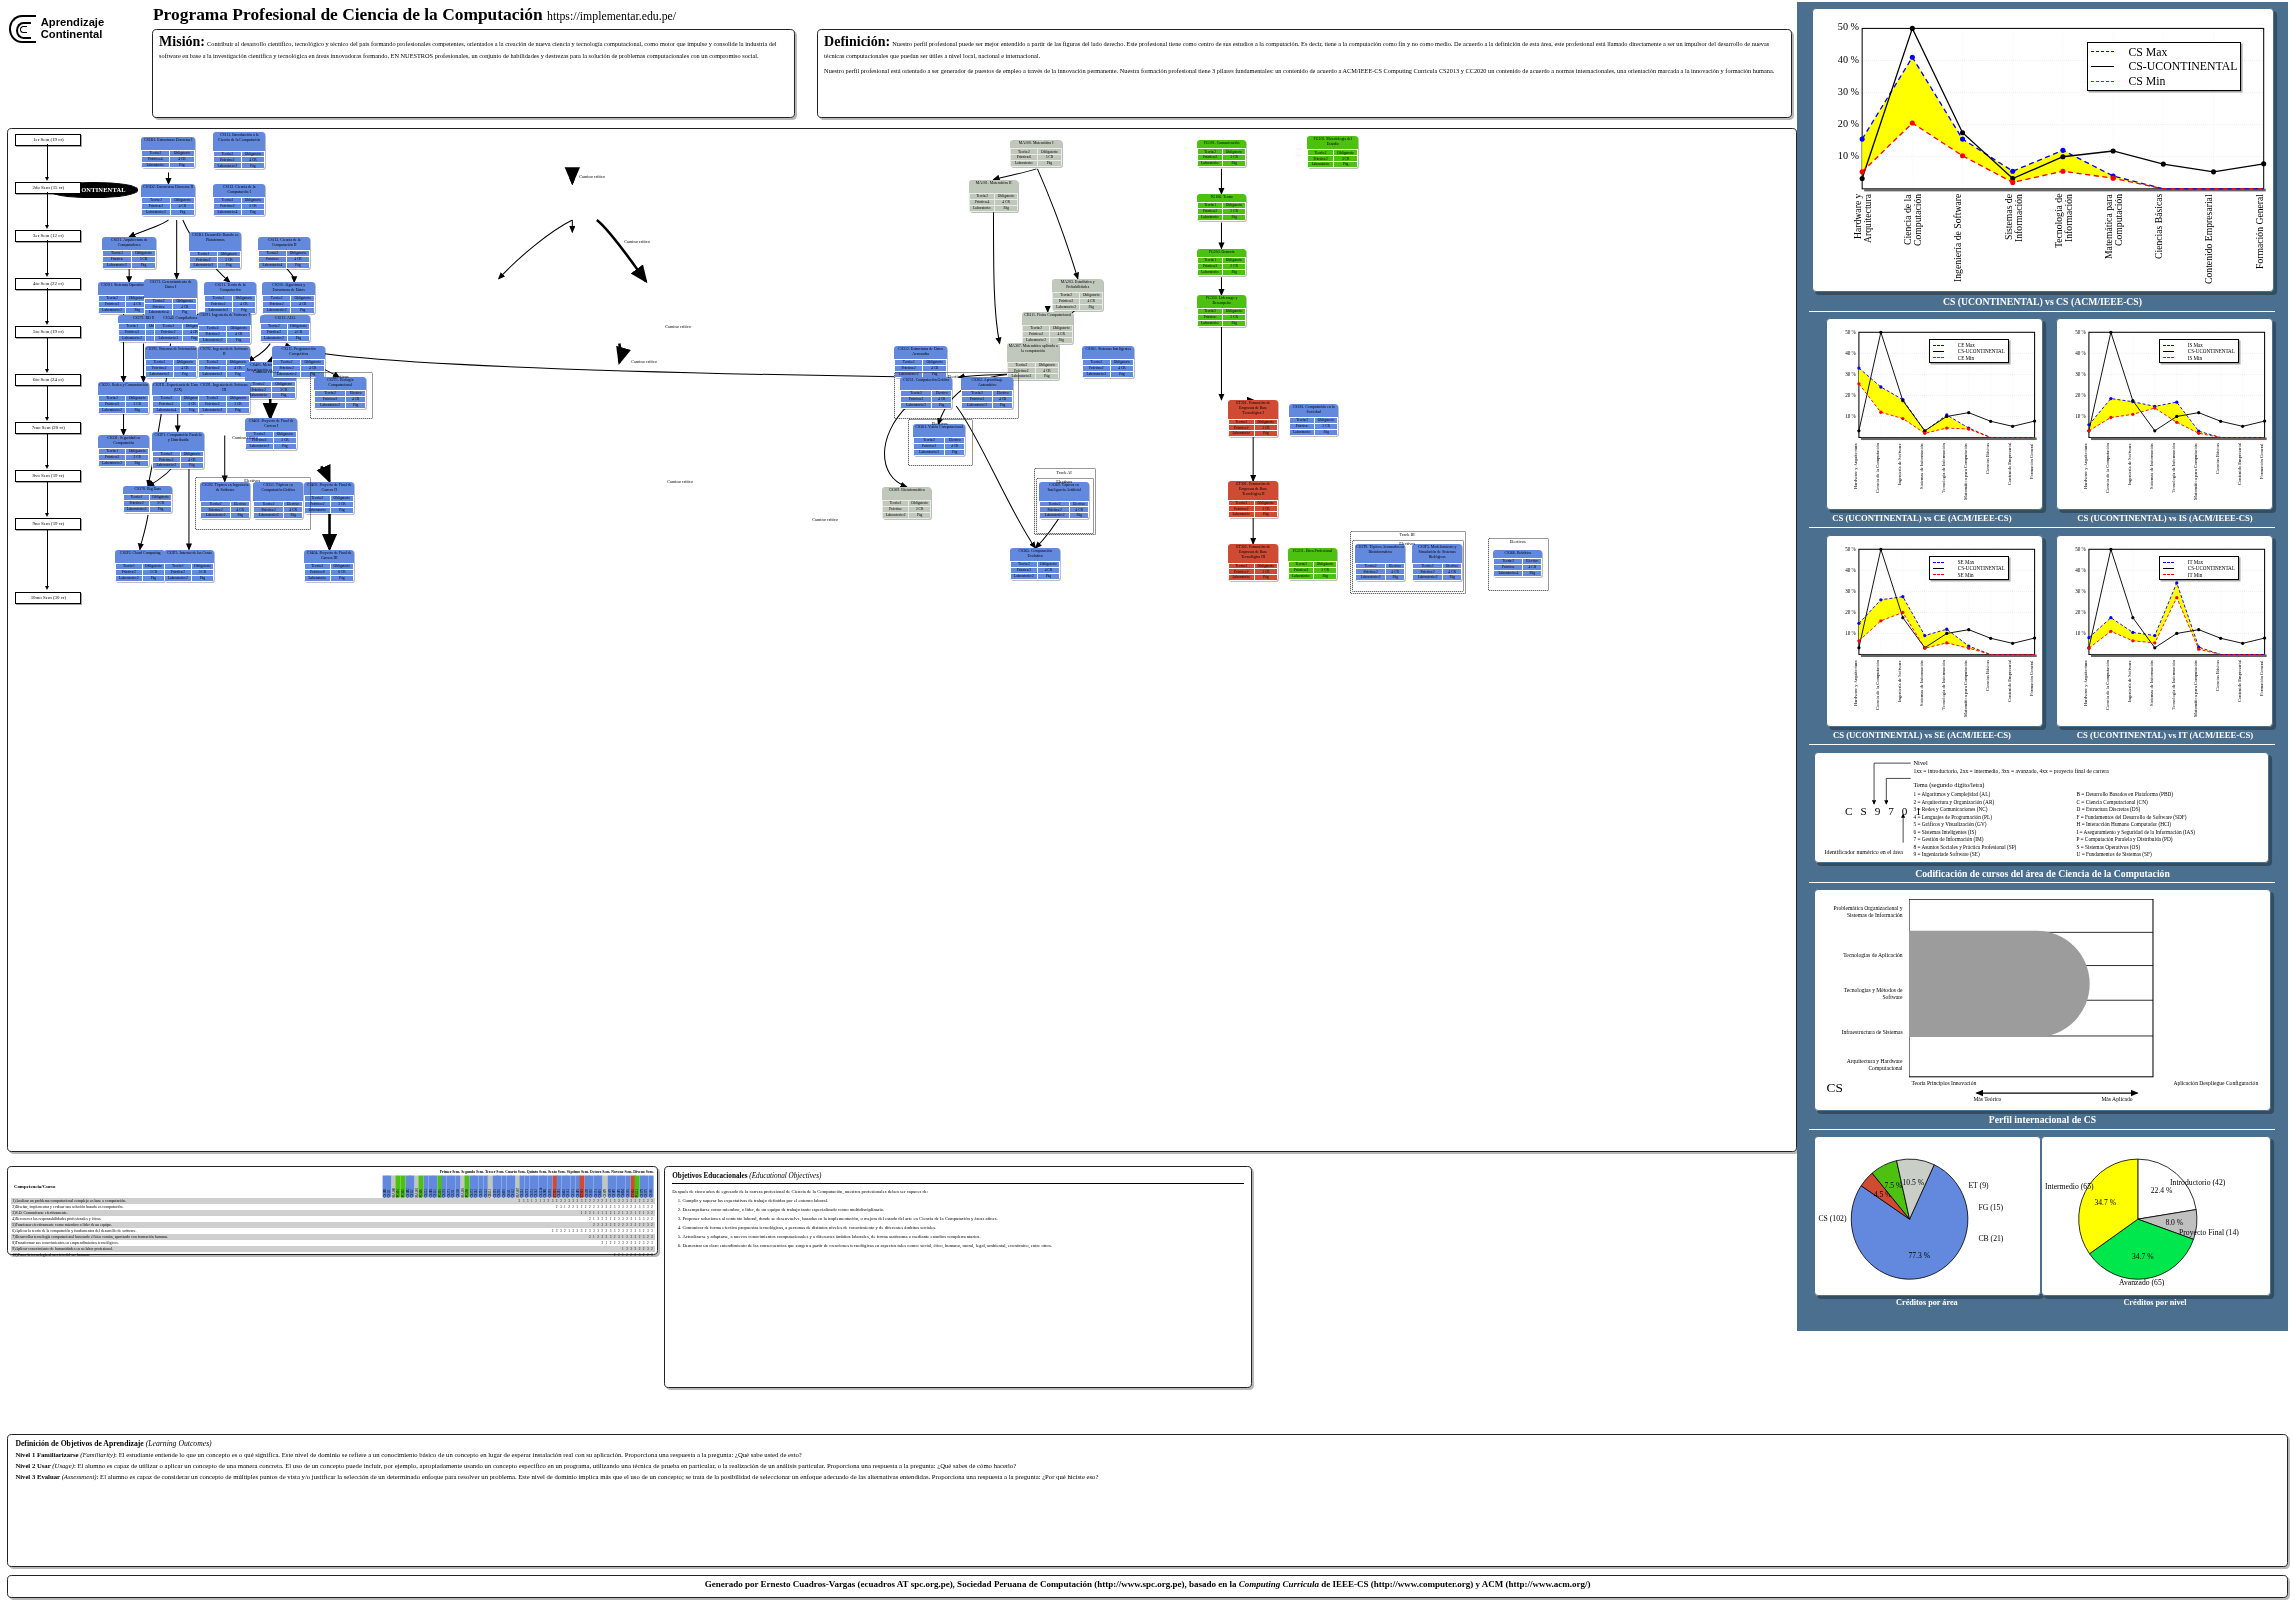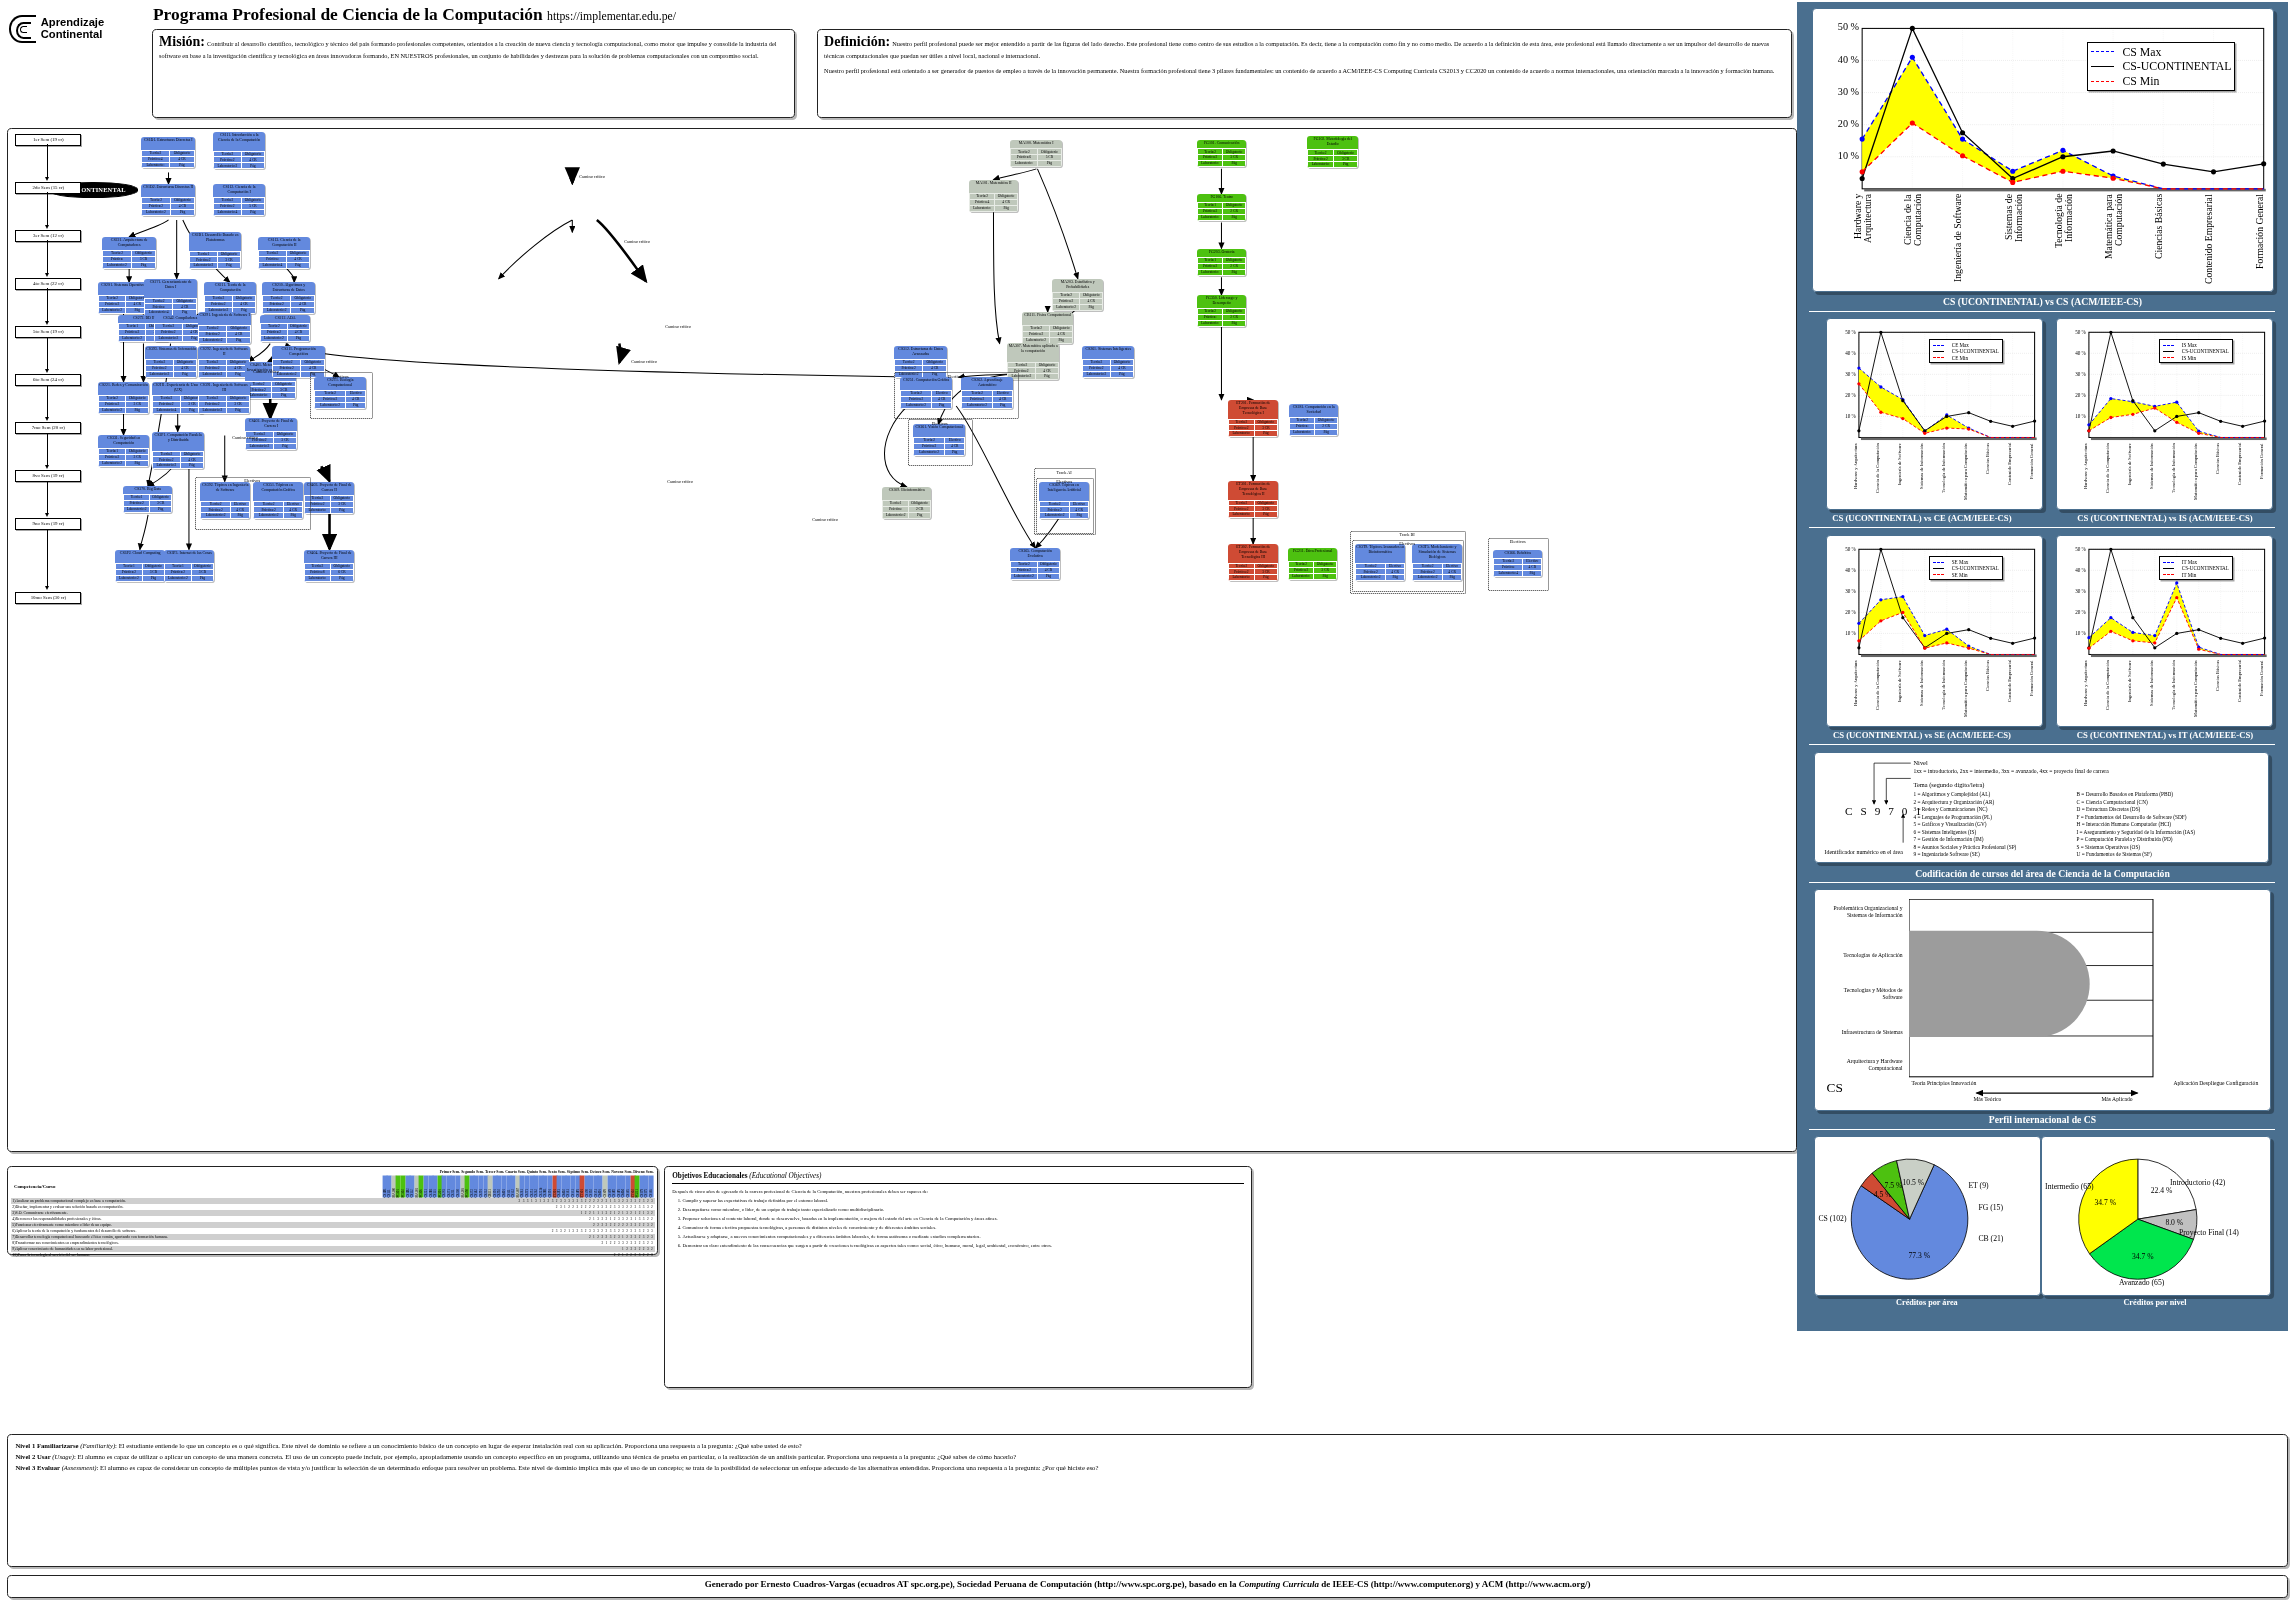--- a/index.html
+++ b/index.html
@@ -72,21 +72,21 @@
 
   
   #rightcol{left:1797px;top:2px;width:491px;height:1329px;background:#4a6f8f;}
   .rc-card{position:absolute;background:#fff;border:0.7px solid #4a6f8f;border-radius:4.1px;box-shadow:3.1px 3.1px 0 rgba(0,0,0,.3);}
   .rc-title{position:absolute;color:#fff;font-size:9.7px;font-weight:bold;text-align:center;white-space:nowrap;}
   .rc-rule{position:absolute;height:1px;background:#fff;}
 
   .plot{position:absolute;inset:0;}
   .tick-v{position:absolute;writing-mode:vertical-rl;transform:rotate(180deg);font-size:4.6px;text-align:right;line-height:1.05;}
   .legbox{position:absolute;border:0.7px solid #000;background:#fff;box-shadow:1.5px 1.5px 0 rgba(0,0,0,.35);font-size:5.6px;padding:1.5px 2.6px;}
-  .legrow{display:flex;align-items:center;gap:8px;line-height:1.25;white-space:nowrap;}
+  .legrow{display:flex;align-items:center;gap:14px;line-height:1.25;white-space:nowrap;}
   .dash{width:13.3px;height:0;border-top:1.2px dashed #0000ff;}
   .dash.red{border-top-color:#ff0000;}
   .solid{width:13.3px;height:0;border-top:1.2px solid #000;}
 
   
   #codif{font-size:5.6px;}
   #codif .cs2701{font-size:11.2px;letter-spacing:2.6px;}
   #codif .col{font-size:5.3px;line-height:1.42;}
 
   
@@ -1954,20 +1954,24 @@
           <text x="197.02198666684038" y="238.56793401863433" text-anchor="middle" font-size="15" font-family="&quot;Liberation Serif&quot;,serif">34.7 %</text>
           <path d="M187.32,161.20000000000002 L92.52928877521985,229.05388866539374 A115.96000000000001,117.8 0 0 1 187.31999999999996,43.40000000000002 Z" fill="#ffff00" stroke="#000" stroke-width="1.6"></path>
           <text x="123.49890103039702" y="132.57206669887915" text-anchor="middle" font-size="15" font-family="&quot;Liberation Serif&quot;,serif">34.7 %</text>
         </svg><div class="pie-lbl" style="left: 128px; top: 41px; font-size: 7.7px;">Introductorio (42)</div><div class="pie-lbl" style="left: 137px; top: 91px; font-size: 7.7px;">Proyecto Final (14)</div><div class="pie-lbl" style="left: 77px; top: 141px; font-size: 7.7px;">Avanzado (65)</div><div class="pie-lbl" style="left: 3.1px; top: 45px; font-size: 7.7px;">Intermedio (65)</div></div>
   </div>
   <div class="rc-title" style="left:17.4px;top:1296px;width:225px;font-size:8.2px;">Créditos por área</div>
   <div class="rc-title" style="left:244px;top:1296px;width:228px;font-size:8.2px;">Créditos por nivel</div>
 </div>
 
 <div class="abs panel" id="outcomes">
+  <h3>
+    <span>Definición de Objetivos de Aprendizaje</span>
+    <em>(Learning Outcomes)</em>
+  </h3>
   <div id="outcome-list">
       <p><b>Nivel 1 Familiarizarse</b> <i>(Familiarity)</i><span>: El estudiante entiende lo que un concepto es o qué significa. Este nivel de dominio se refiere a un conocimiento básico de un concepto en lugar de esperar instalación real con su aplicación. Proporciona una respuesta a la pregunta: ¿Qué sabe usted de esto?</span></p>
       <p><b>Nivel 2 Usar</b> <i>(Usage)</i><span>: El alumno es capaz de utilizar o aplicar un concepto de una manera concreta. El uso de un concepto puede incluir, por ejemplo, apropiadamente usando un concepto específico en un programa, utilizando una técnica de prueba en particular, o la realización de un análisis particular. Proporciona una respuesta a la pregunta: ¿Qué sabes de cómo hacerlo?</span></p>
       <p><b>Nivel 3 Evaluar</b> <i>(Assessment)</i><span>: El alumno es capaz de considerar un concepto de múltiples puntos de vista y/o justificar la selección de un determinado enfoque para resolver un problema. Este nivel de dominio implica más que el uso de un concepto; se trata de la posibilidad de seleccionar un enfoque adecuado de las alternativas entendidas. Proporciona una respuesta a la pregunta: ¿Por qué hiciste eso?</span></p>
     </div>
 </div>
 
 <div class="abs panel" id="footer">
   <span>Generado por Ernesto Cuadros-Vargas (ecuadros AT spc.org.pe), Sociedad Peruana de Computación (http://www.spc.org.pe), basado en la </span><i>Computing Curricula</i><span> de IEEE-CS (http://www.computer.org) y ACM (http://www.acm.org/)</span>
 </div>

